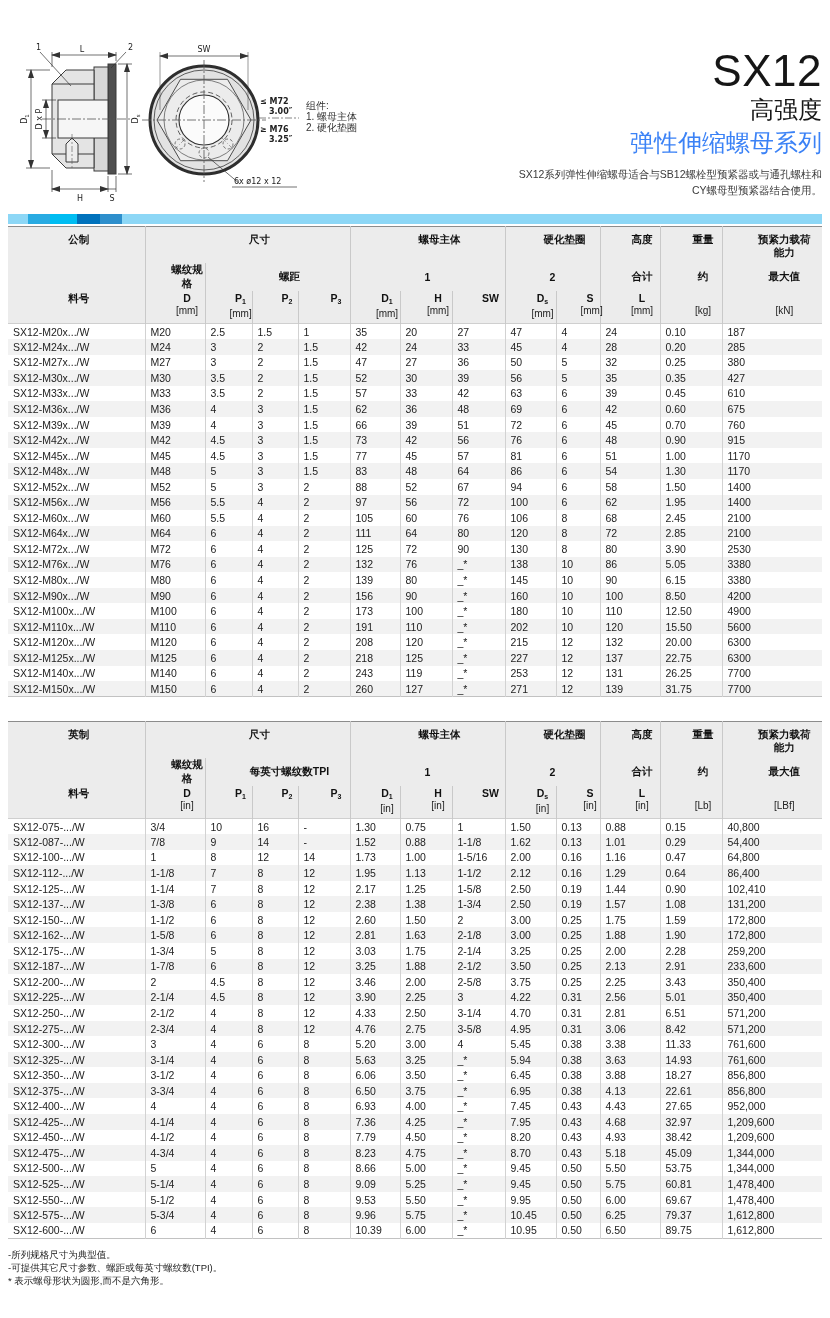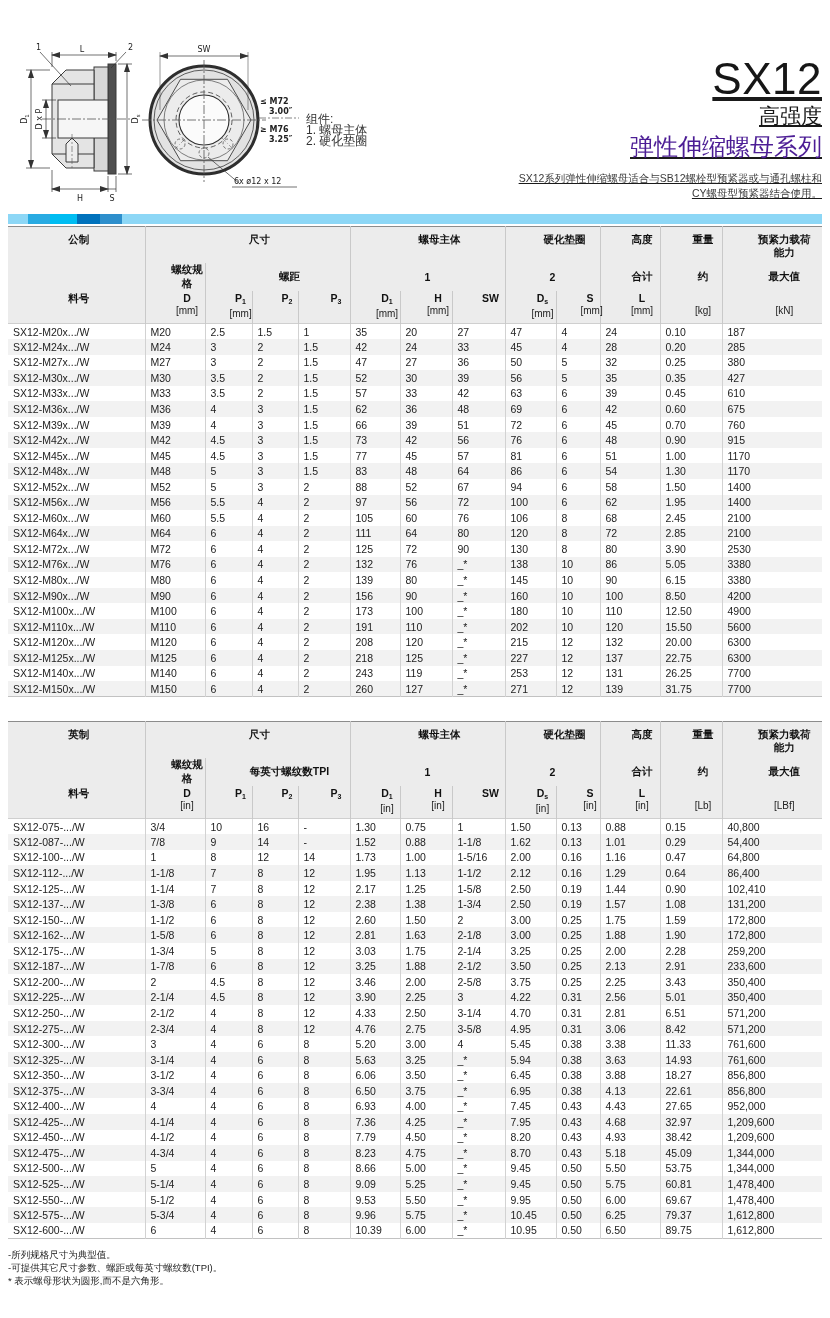--- a/index.html
+++ b/index.html
@@ -4,25 +4,25 @@
 <style>
   * { margin:0; padding:0; box-sizing:border-box; }
   html,body { background:#fff; }
   body {
     width:830px; height:1318px; position:relative; overflow:hidden;
     font-family:"Liberation Sans","DejaVu Sans",sans-serif; color:#1a1a1a;
   }
   
   .header { position:relative; height:214px; }
   .drawing-svg { position:absolute; left:8px; top:40px; }
-  .components { position:absolute; left:306px; top:114px; font-size:12px; color:#333; line-height:11px; }
-  .title-block { position:absolute; right:8px; top:56px; text-align:right;text-decoration:underline; }
+  .components { position:absolute; left:306px; top:100px; font-size:10px; color:#333; line-height:11px; }
+  .title-block { position:absolute; right:8px; top:48px; text-align:right; }
   .title { font-size:44px; font-weight:300; line-height:1.05; letter-spacing:.5px; color:#161616; }
-  .subtitle1 { font-size:21px; line-height:1.35; color:#161616; }
-  .subtitle2 { font-size:24px; line-height:1.3; color:#4c1d95; }
+  .subtitle1 { font-size:24px; line-height:1.35; color:#161616; }
+  .subtitle2 { font-size:24px; line-height:1.3; color:#3b82f6; }
   .desc { margin-top:9px; font-size:10.5px; line-height:1.5; color:#3a3a3a; }
   
   .tables { padding:0 8px; }
   .accent-bar { position:relative; height:10px; background:#8dd7f6; margin-bottom:2px; }
   .accent-bar .seg { position:absolute; top:0; height:10px; display:block; }
   .seg1 { left:20px; width:22px; background:#29abe2; }
   .seg2 { left:42px; width:27px; background:#00bdf2; }
   .seg3 { left:69px; width:23px; background:#0072bc; }
   .seg4 { left:92px; width:22px; background:#2e8fcc; }
   table { width:814px; border-collapse:collapse; table-layout:fixed; font-size:10.5px;

